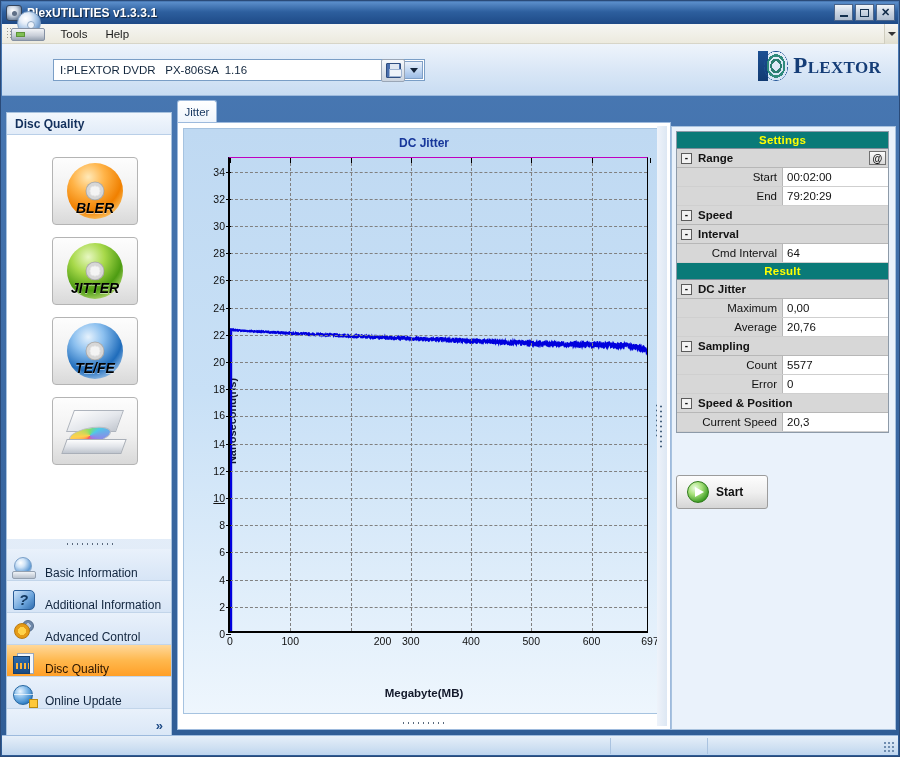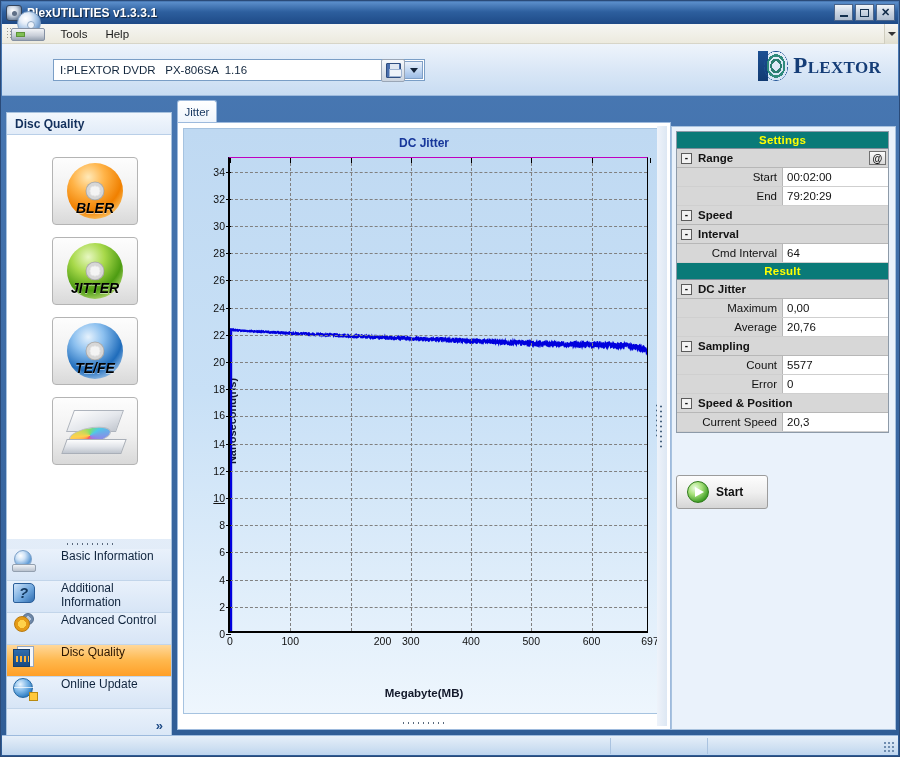--- a/index.html
+++ b/index.html
@@ -203,21 +203,21 @@
     position:absolute; left:0; top:426px; width:164px; height:10px;
     display:flex; align-items:center; justify-content:center;
   }
   .dots-sep i {
     display:block; width:48px; height:4px;
     background-image: radial-gradient(circle, #5a6a7d 0.8px, transparent 1px);
     background-size: 5px 4px;
   }
   .navlist { position:absolute; left:0; top:436px; width:164px; }
   .nav-item {
-    height:32px; display:flex; align-items:flex-start; gap:23px; padding-left:5px;
+    height:32px; display:flex; align-items:flex-end; gap:7px; padding-left:5px;
     background: linear-gradient(180deg,#e9f1fb 0%, #d7e5f6 100%);
     border-bottom:1px solid #c2d5ea;
     font-size:12px; color:#10243d;
   }
   .nav-item.active {
     background: linear-gradient(180deg,#ffd89a 0%, #ffb84d 50%, #ff9f28 100%);
     color:#2b1600;
   }
   .nav-ico { width:26px; height:24px; position:relative; flex:0 0 26px; }
   .ni-disc {

